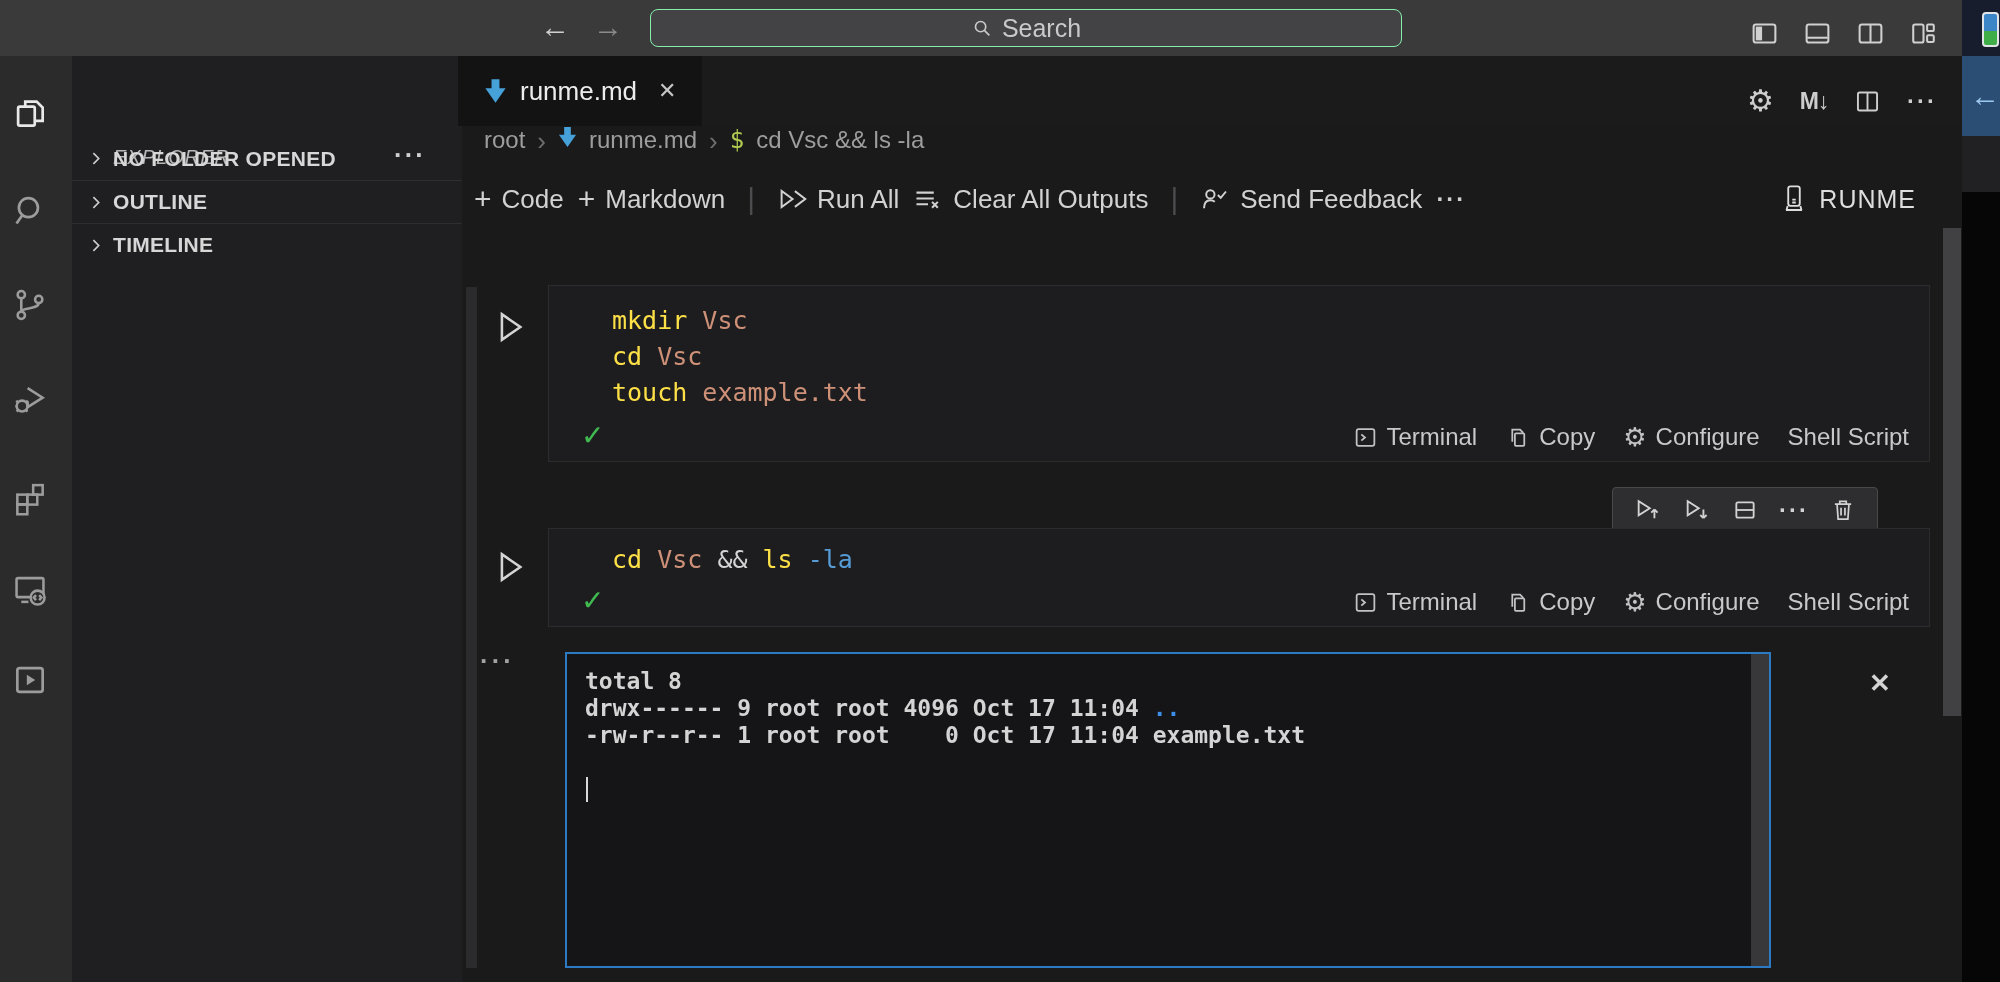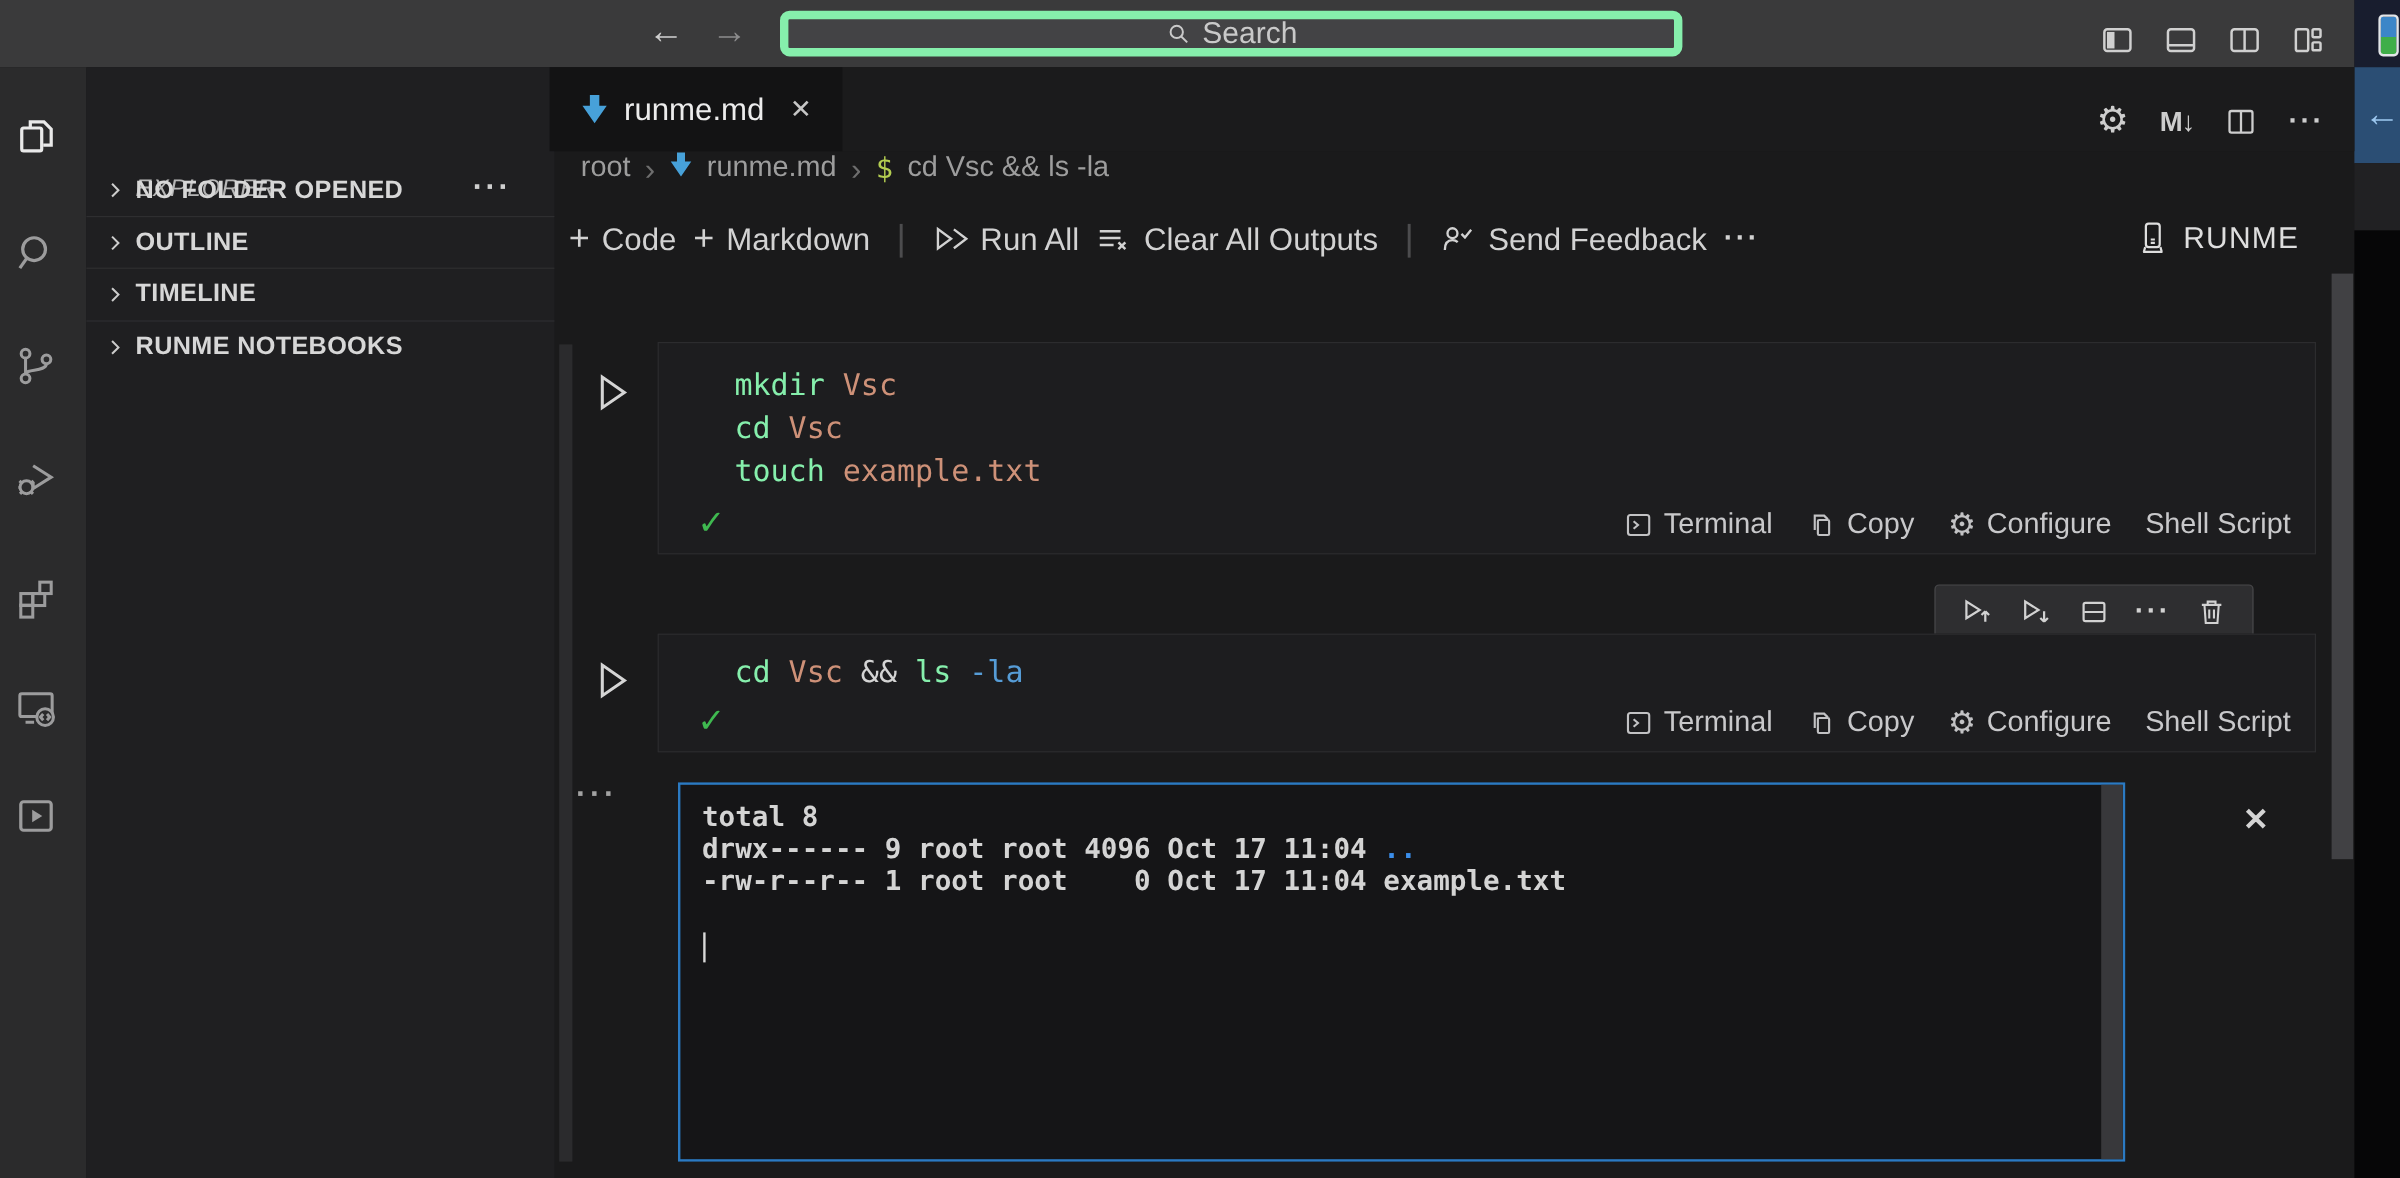--- a/index.html
+++ b/index.html
@@ -8,21 +8,21 @@
   .page { position:relative; width:2000px; height:982px; overflow:hidden; background:#1a1a1b; }
   .abs { position:absolute; }
   svg { display:block; }
   .ico { color:#9c9c9d; }
 
   
   .titlebar { left:0; top:0; width:1962px; height:56px; background:#3a3a3b; }
   .nav-arrow { top:11px; font-size:30px; line-height:32px; color:#cfcfcf; }
   .nav-back { left:540px; }
   .nav-fwd  { left:593px; color:#8b8b8c; }
-  .searchbox { left:650px; top:9px; width:752px; height:38px; background:#434345; border:7px solid #86efac;
+  .searchbox { left:650px; top:9px; width:752px; height:38px; background:#434345; border:1px solid #86efac;
                border-radius:8px; display:flex; align-items:center; justify-content:center; gap:9px;
                color:#c9c9c9; font-size:25px; }
   .layout-icons { left:1750px; top:19px; display:flex; gap:24px; color:#d0d0d0; }
 
   
   .re-a { left:1962px; top:0;     width:38px; height:56px;  background:#181d2e; }
   .re-app-icon { left:1982px; top:12px; width:17px; height:35px; border:2px solid #e2e5e8; border-radius:4px;
                  background:linear-gradient(#3c86c8 55%, #3fae49 55%); }
   .re-b { left:1962px; top:56px;  width:38px; height:80px;  background:#2b4e74; display:flex; align-items:center;
           justify-content:flex-end; color:#9cc7ef; font-size:30px; }
@@ -78,21 +78,21 @@
   .cell1 { left:548px; top:285px; width:1382px; height:177px; }
   .cell2 { left:548px; top:528px; width:1382px; height:99px; }
   .code-block { position:absolute; left:63px; top:17px; font-family:"DejaVu Sans Mono", monospace; font-size:25px; }
   .code-block div { height:36px; line-height:36px; white-space:pre; }
   .cell-foot { position:absolute; left:0; bottom:9px; width:100%; height:30px; }
   .cell-check { position:absolute; left:32px; top:0; font-size:28px; line-height:28px; color:#3fb950; }
   .cell-actions { position:absolute; right:20px; top:0; display:flex; align-items:center; gap:28px; }
   .ca-item { display:flex; align-items:center; gap:9px; font-size:24px; color:#c8c8ca; }
   .ca-item .ico { color:#c2c2c4; }
 
-  .tok-cmd  { color:#86efac; }
+  .tok-cmd  { color:#fde047; }
   .tok-arg  { color:#ce9178; }
   .tok-op   { color:#d4d4d4; }
   .tok-flag { color:#569cd6; }
   .tok-plain{ color:#d4d4d4; }
   .tok-dir  { color:#3b8eea; }
 
   
   .hovertb { left:1612px; top:487px; width:266px; height:46px; background:#2e2e30; border:1px solid #49494b;
              border-radius:4px; display:flex; align-items:center; justify-content:space-evenly; color:#d2d2d2; }
 
@@ -236,28 +236,20 @@
       <span class="sb-label">OUTLINE</span>
     </div>
     <div class="sb-row bt" style="top:167px">
       <span>
         <svg width="17" height="17" viewBox="0 0 24 24" fill="none" stroke="#cccccc" stroke-width="2.4">
             <path d="M9 4.5 L16.5 12 L9 19.5"></path>
           </svg>
       </span>
       <span class="sb-label">TIMELINE</span>
     </div>
-    <div class="sb-row bt" style="top:211px">
-      <span>
-        <svg width="17" height="17" viewBox="0 0 24 24" fill="none" stroke="#cccccc" stroke-width="2.4">
-            <path d="M9 4.5 L16.5 12 L9 19.5"></path>
-          </svg>
-      </span>
-      <span class="sb-label">RUNME NOTEBOOKS</span>
-    </div>
   </div>
 
   <div class="abs tabstrip"></div>
   <div class="abs tab">
     <span>
       <svg width="23" height="27" viewBox="0 0 20 24" fill="#47a1d9">
           <path d="M6.5 1 H13.5 V9 H19 L10 22 L1 9 H6.5 Z"></path>
         </svg>
     </span>
     <span class="tab-label">runme.md</span>

